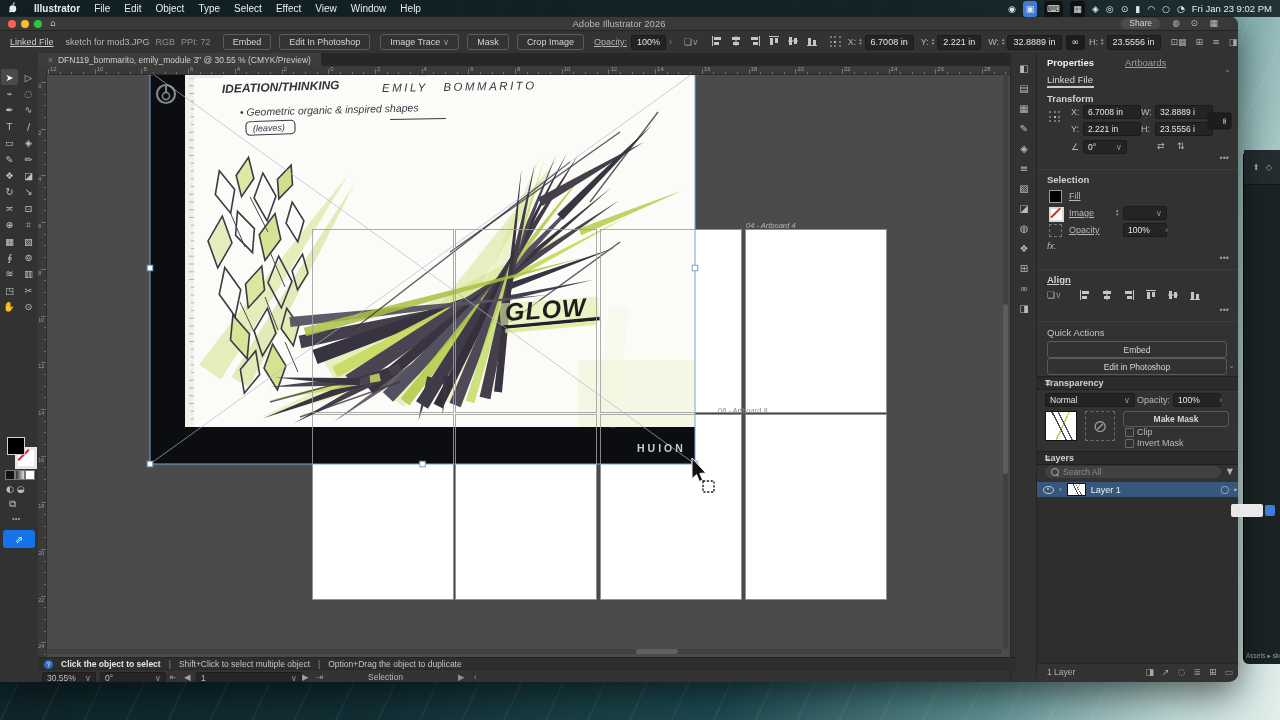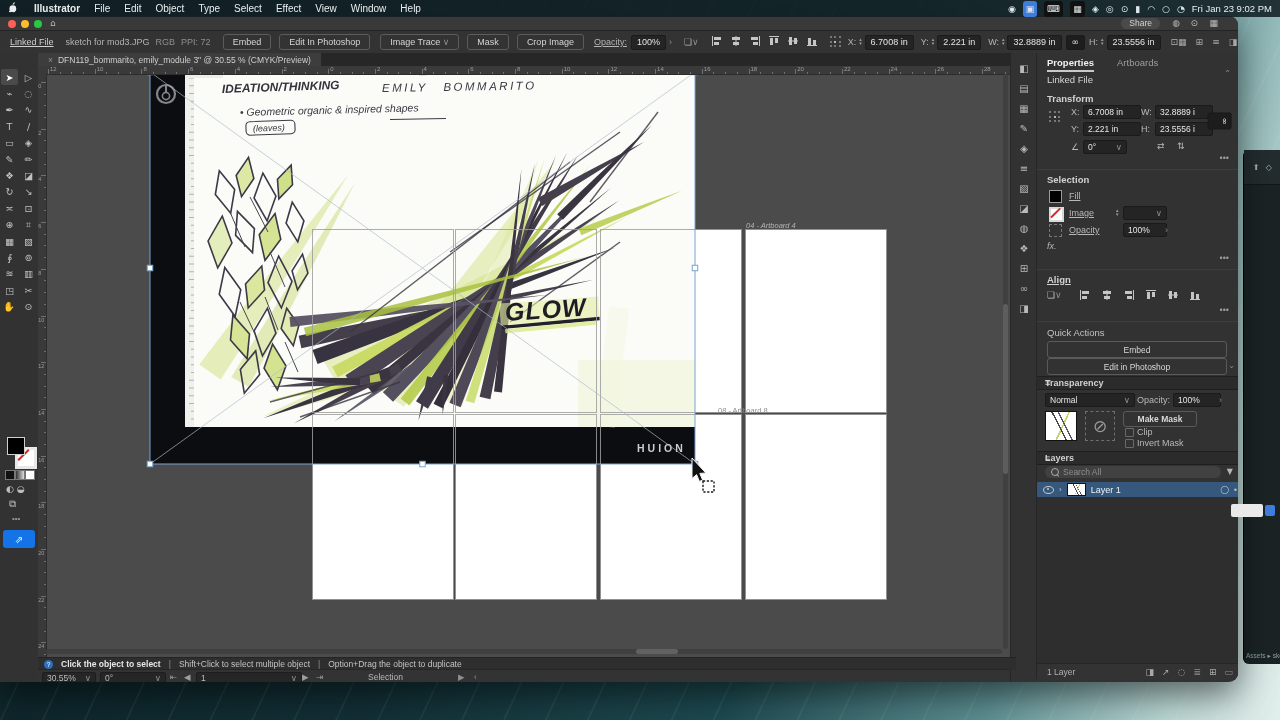--- a/index.html
+++ b/index.html
@@ -170,20 +170,21 @@
     </div>
   </div>
 
   <div id="ai-window">
 
     <div id="titlebar">
       <span class="tl" style="left:8px;background:#ff5f57;"></span>
       <span class="tl" style="left:21px;background:#febc2e;"></span>
       <span class="tl" style="left:34px;background:#28c840;"></span>
       <span class="tb-ic" style="left:50px;">⌂</span>
+      <div id="win-title">Adobe Illustrator 2026</div>
       <span id="share-pill">Share</span>
       <span class="tb-ic" style="right:58px;">◍</span>
       <span class="tb-ic" style="right:40px;">⊙</span>
       <span class="tb-ic" style="right:20px;">▦</span>
     </div>
 
     <div id="controlbar">
       <span class="cb-link" style="margin-left:10px;">Linked File</span>
       <span class="sep"></span>
       <span class="cb-lab">sketch for mod3.JPG</span>
@@ -713,22 +714,22 @@
         <span class="strip-ic">▧</span>
         <span class="strip-ic">◪</span>
         <span class="strip-ic">◍</span>
         <span class="strip-ic">❖</span>
         <span class="strip-ic">⊞</span>
         <span class="strip-ic">∞</span>
         <span class="strip-ic">◨</span>
       </div>
 
     <div id="dock">
-      <span class="ptab" style="left:10px;color:#f0f0f0;font-weight:bold;border-bottom:2px solid #c9c9c9;padding-bottom:2px;">Properties</span>
-      <span class="ptab" style="left:80px;color:#9f9f9f;">Artboards</span>
+      <span class="ptab" style="left:10px;color:#f0f0f0;font-weight:bold;border-bottom:2px solid #c9c9c9;padding-bottom:18px;">Properties</span>
+      <span class="ptab" style="left:88px;color:#9f9f9f;text-decoration:underline;">Artboards</span>
       <span style="position:absolute;right:8px;top:16px;color:#8f8f8f;font-size:8px;">⌃</span>
 
       <span class="plab" style="left:10px;top:21px;font-size:9.5px;color:#d6d6d6;">Linked File</span>
 
       <span class="panel-h" style="left:10px;top:40px;">Transform</span>
       <span class="refgrid" style="position:absolute;left:12px;top:58px;">
           <i></i>
           <i></i>
           <i></i>
           <i></i>
@@ -819,21 +820,21 @@
       <div class="hdr-bar" style="top:323px;">
         <span>Transparency</span>
           <span class="hdr-menu">≡</span>
       </div>
       <span class="pfield" style="left:8px;top:340px;width:80px;"><span>Normal</span><span class="dim" style="float:right;">∨</span></span>
       <span class="plab" style="left:100px;top:342px;">Opacity:</span>
       <span class="pfield" style="left:136px;top:340px;width:38px;">100%</span>
       <span class="dim" style="position:absolute;left:182px;top:342px;">›</span>
       <span class="mini-thumb" style="position:absolute;left:8px;top:358px;width:30px;height:28px;border:1px solid #111;"></span>
       <span style="position:absolute;left:48px;top:358px;width:28px;height:28px;border:1px dashed #6f6f6f;color:#9a9a9a;font-size:17px;text-align:center;line-height:28px;font-family:'DejaVu Sans';">⊘</span>
-      <span class="pbtn" style="left:86px;top:358px;width:72px;padding:2px 0;font-weight:bold;">Make Mask</span>
+      <span class="pbtn" style="left:86px;top:358px;width:72px;padding:2px 16px;font-weight:bold;">Make Mask</span>
       <span class="chk" style="left:88px;top:375px;"></span>
       <span class="plab dim" style="left:100px;top:374px;">Clip</span>
       <span class="chk" style="left:88px;top:386px;"></span>
       <span class="plab dim" style="left:100px;top:385px;">Invert Mask</span>
 
       <div class="hdr-bar" style="top:398px;">
         <span>Layers</span>
           <span class="hdr-menu">≡</span>
       </div>
       <span style="position:absolute;left:8px;top:413px;width:170px;height:12px;background:#414141;border-radius:6px;display:flex;align-items:center;gap:4px;padding-left:6px;">

